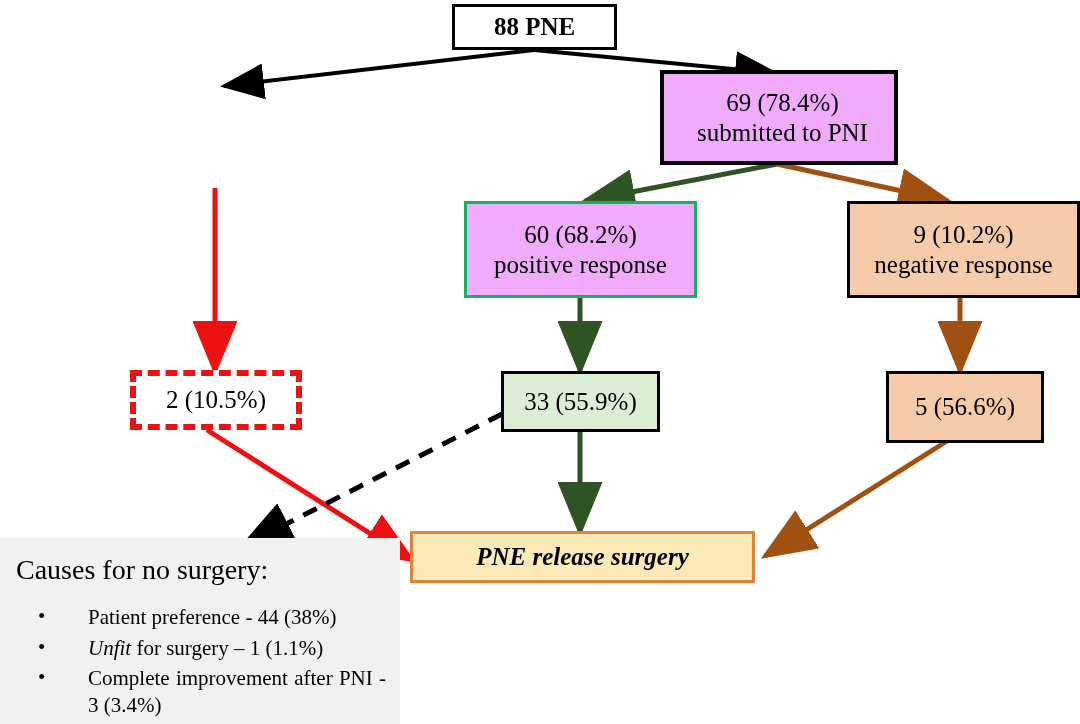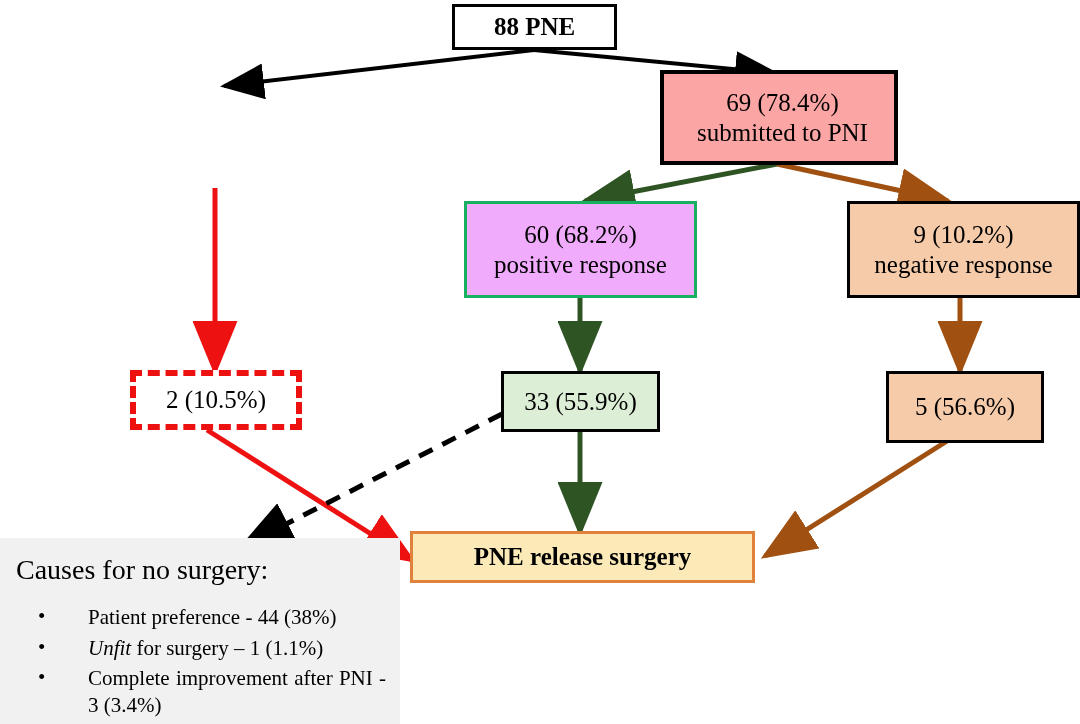--- a/index.html
+++ b/index.html
@@ -42,21 +42,21 @@
     background: #ffffff;
     border: 3px solid #000000;
     font-weight: bold;
     font-size: 25px;
   }
   .n-dashed {
     background: #ffffff;
     border: 6px dashed #ee1111;
   }
   .n-yellow {
-    background: #fca5a5;
+    background: #f0abfc;
     border: 4px solid #000000;
     padding-left: 7px;
   }
   .n-green-bright {
     background: #f0abfc;
     border: 3px solid #17b061;
   }
   .n-green-dark {
     background: #ddeed6;
     border: 3px solid #000000;
@@ -181,21 +181,21 @@
   </div>
 
   <div class="node n-green-dark" style="left:501px; top:371px; width:159px; height:61px;">
     <span class="label">33 (55.9%)</span>
   </div>
 
   <div class="node n-peach" style="left:886px; top:371px; width:158px; height:72px;">
     <span class="label">5 (56.6%)</span>
   </div>
 
-  <div class="node n-surgery" style="left:410px; top:531px; width:345px; height:52px;">
+  <div class="node n-surgery" style="left:410px; top:531px; width:345px; height:52px;font-style:italic;">
     <span class="label">PNE release surgery</span>
   </div>
 
   <div id="legend">
     <p class="lg-title">Causes for no surgery:</p>
     <ul>
       <li>
         <span class="bullet">•</span>
         <span>Patient preference - 44 (38%)</span>
       </li>

